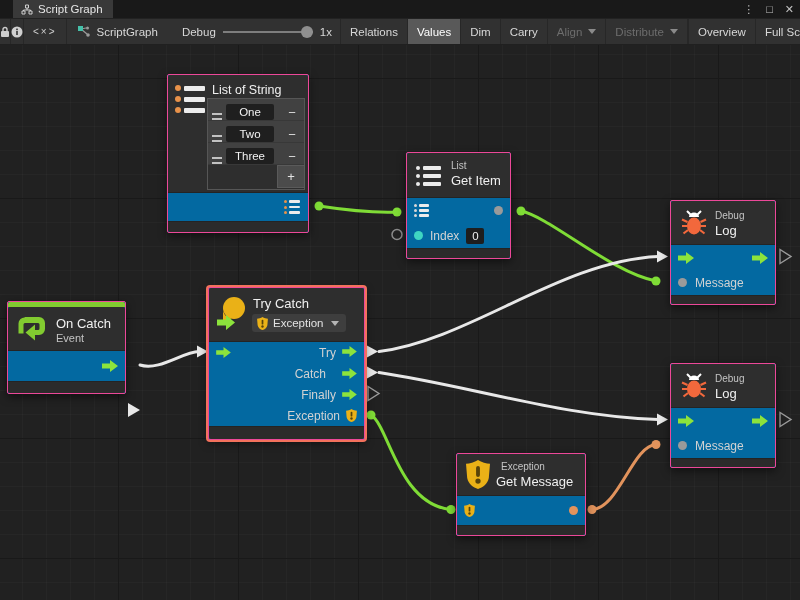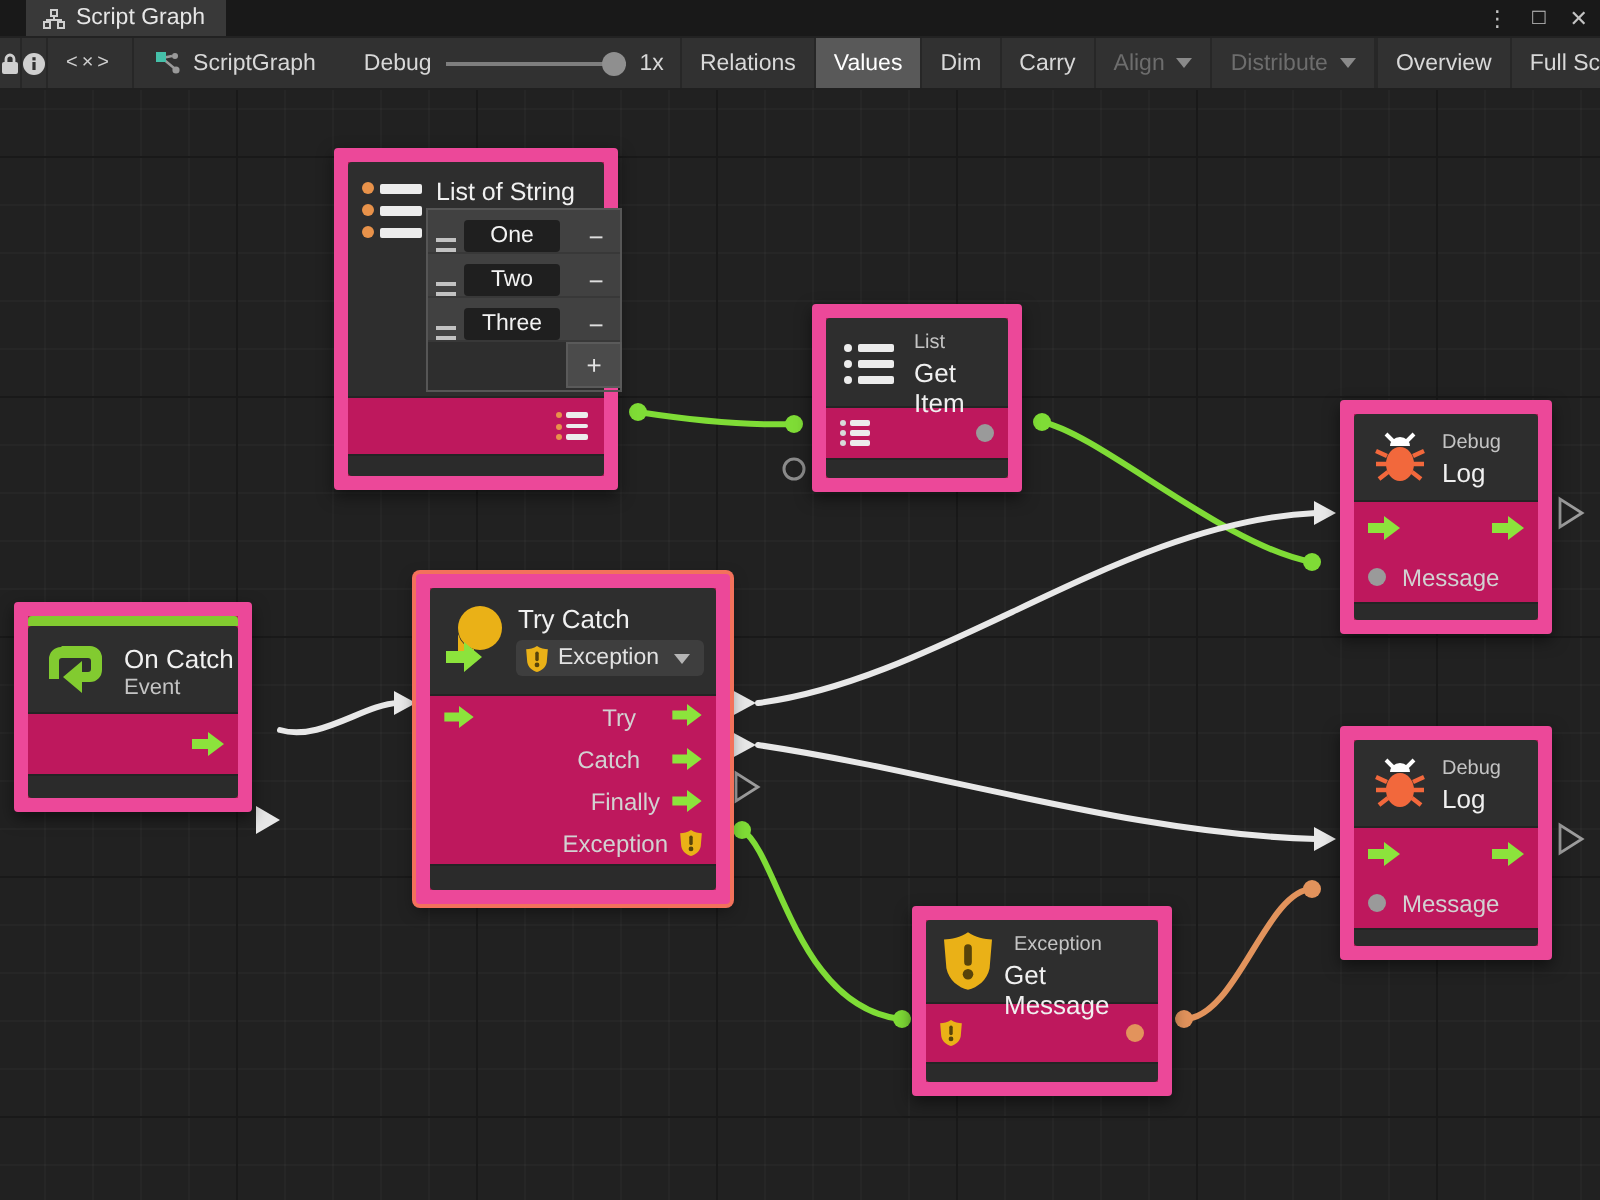--- a/index.html
+++ b/index.html
@@ -40,21 +40,21 @@
     background-image:
       linear-gradient(#191919 1px, transparent 1px),
       linear-gradient(90deg,#191919 1px, transparent 1px),
       linear-gradient(rgba(255,255,255,0.025) 1px, transparent 1px),
       linear-gradient(90deg, rgba(255,255,255,0.025) 1px, transparent 1px);
     background-size:120px 120px,120px 120px,24px 24px,24px 24px;
     background-position:0 33px,118px 0,0 9px,22px 0; }
   .wires { position:absolute; left:0; top:45px; width:800px; height:555px; }
 
   
-  .node { position:absolute; background:#be185d; border:7px solid #ec4899; border-radius:2px;
+  .node { position:absolute; background:#0369a1; border:1px solid #ec4899; border-radius:2px;
     box-shadow:0 3px 8px rgba(0,0,0,.5); color:#e6e6e6; font-size:12px; }
   .node .hdr { position:relative; background:#2e2e2e; border-bottom:1px solid #242424;
     border-radius:2px 2px 0 0; }
   .node .ftr { background:#2b2b2b; border-top:1px solid #242424; border-radius:0 0 2px 2px; }
   .node.selected { box-shadow:0 0 0 2px #f3715c, 0 3px 8px rgba(0,0,0,.5); }
   .kind { position:absolute; font-size:10px; color:#c4c4c4; }
   .ttl  { position:absolute; font-size:13px; color:#f0f0f0; }
   .prow { display:flex; align-items:center; padding:0 7px; }
   .plabel { color:#d2d2d2; font-size:12px; }
   .dot { width:9px; height:9px; border-radius:50%; }
@@ -274,20 +274,25 @@
             <span class="d" style="width:3px;height:3px;background:#d8d8d8;margin-right:2px"></span>
             <span class="b" style="width:10px;height:2.5px"></span>
           </div>
         <div class="r">
             <span class="d" style="width:3px;height:3px;background:#d8d8d8;margin-right:2px"></span>
             <span class="b" style="width:10px;height:2.5px"></span>
           </div>
       </div>
       <span class="dot" style="background:#9a9a9a"></span>
     </div>
+    <div class="prow" style="height:25px;gap:7px">
+      <span class="dot" style="background:#3fd6c2"></span>
+      <span class="plabel">Index</span>
+      <span class="valbox">0</span>
+    </div>
     <div class="ftr" style="height:10px"></div>
   </div>
 
   <div class="node" style="left:670px;top:200px;width:106px">
     <div class="hdr" style="height:44px">
       <svg width="26" height="27" viewBox="0 0 26 27" style="position:absolute;left:10px;top:8px">
         <path d="M6 2 L9.5 5.5 M20 2 L16.5 5.5" stroke="#ffffff" stroke-width="2"></path>
         <path d="M8 8 a5 4.5 0 0 1 10 0 z" fill="#ffffff"></path>
         <path d="M6.5 13 L1 10.5 M6.5 17 L1 17 M7 21 L2.5 24.5 M19.5 13 L25 10.5 M19.5 17 L25 17 M19 21 L23.5 24.5" stroke="#f2683c" stroke-width="2.2"></path>
         <ellipse cx="13" cy="17" rx="7" ry="8.5" fill="#f2683c"></ellipse>
@@ -325,21 +330,21 @@
           <circle cx="10" cy="17.5" r="2.2" fill="#57430a"></circle>
         </svg>
         <span>Exception</span>
         <span class="caret"></span>
       </div>
     </div>
     <div class="prow" style="height:21px;justify-content:space-between">
       <svg width="15" height="11" viewBox="0 0 16 12">
           <path d="M0 3.5h8V0l8 6-8 6V8.5H0z" fill="#8ce33c"></path>
         </svg>
-      <span style="display:flex;align-items:flex-start;gap:18px">
+      <span style="display:flex;align-items:flex-start;gap:6px">
         <span class="plabel">Try</span>
         <svg width="15" height="11" viewBox="0 0 16 12">
             <path d="M0 3.5h8V0l8 6-8 6V8.5H0z" fill="#8ce33c"></path>
           </svg>
       </span>
     </div>
     <div class="prow" style="height:21px;justify-content:flex-end;gap:16px">
       <span class="plabel">Catch</span>
       <svg width="15" height="11" viewBox="0 0 16 12">
           <path d="M0 3.5h8V0l8 6-8 6V8.5H0z" fill="#8ce33c"></path>

